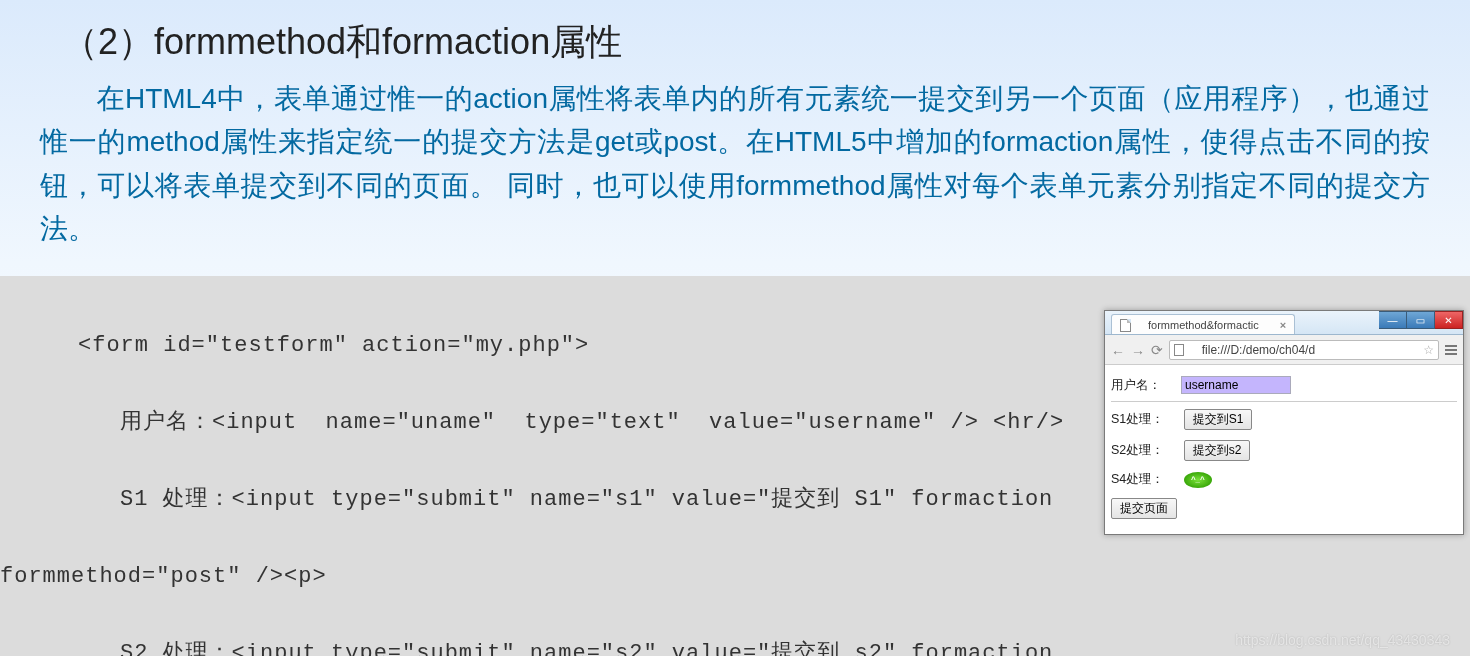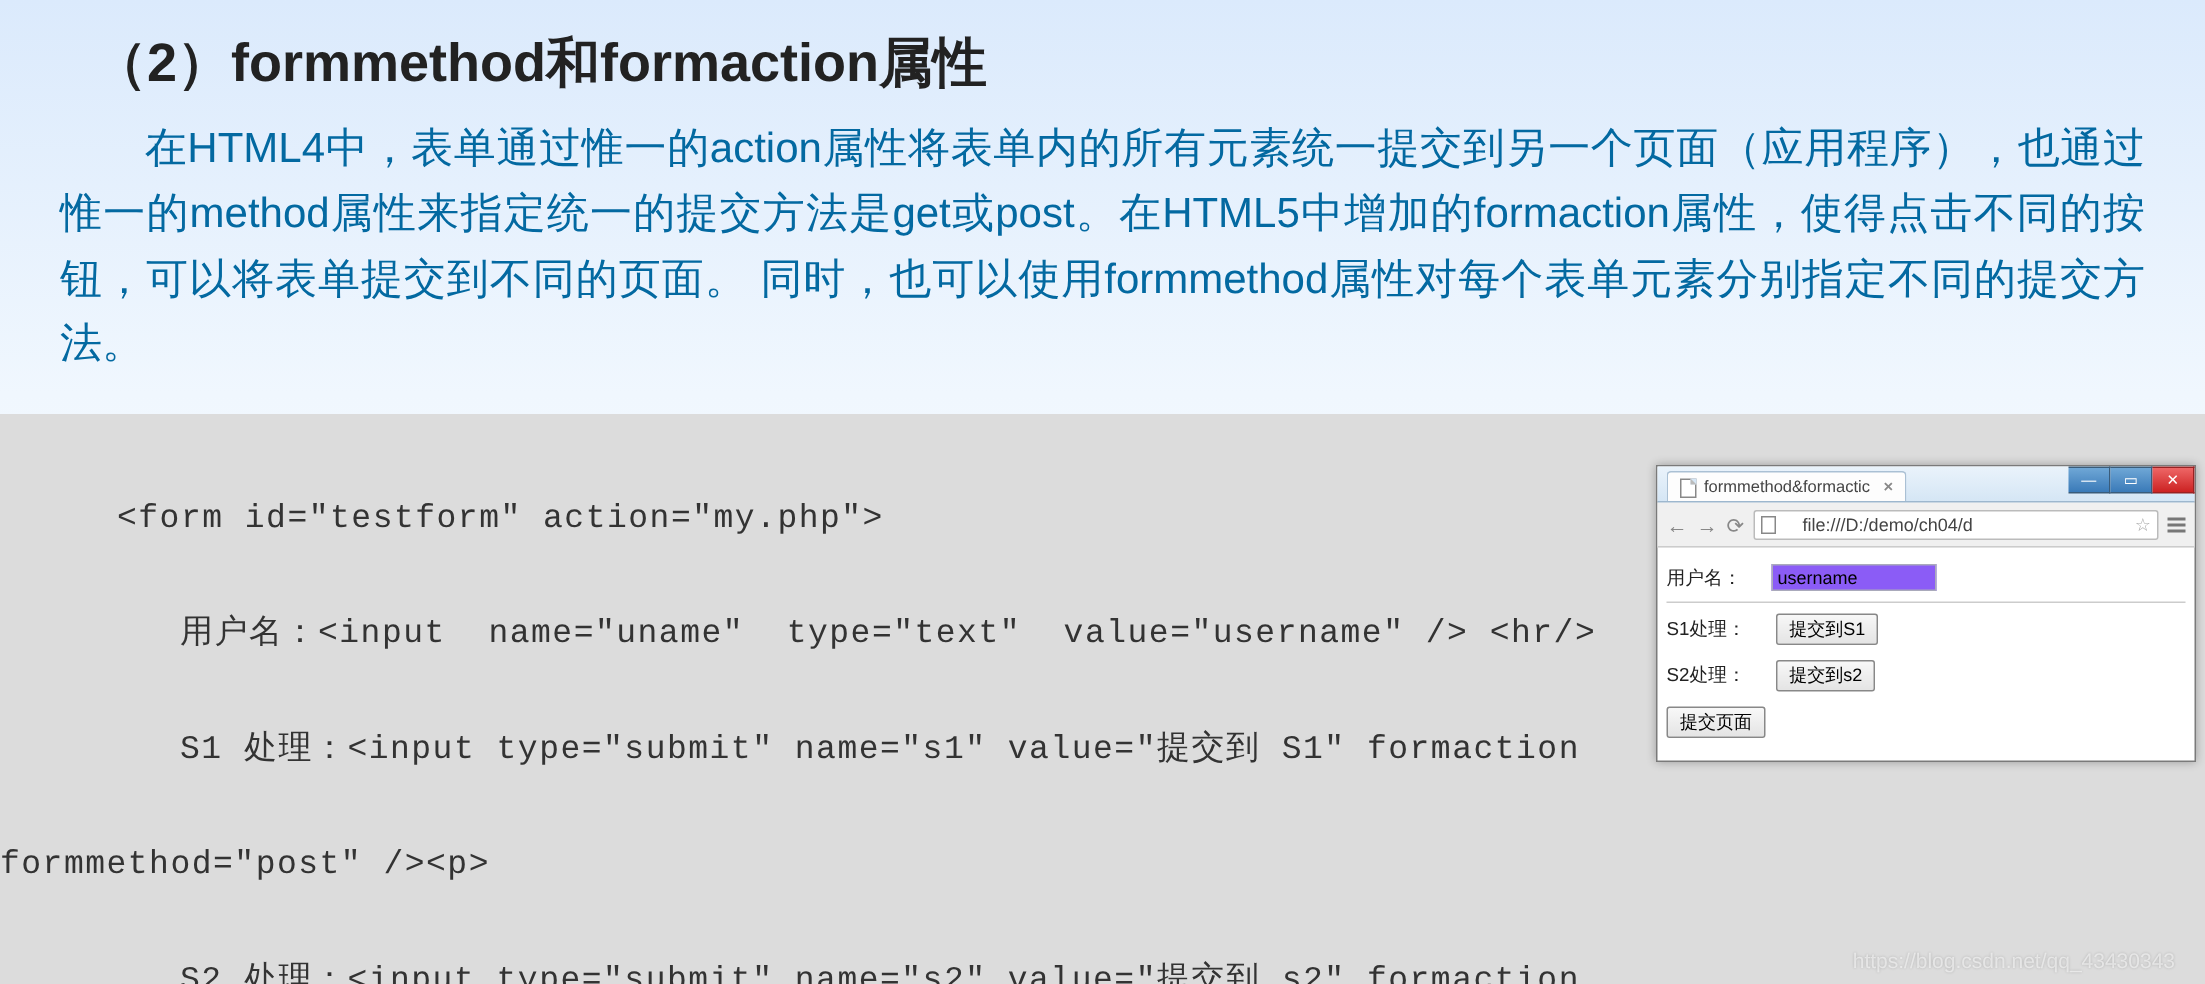--- a/index.html
+++ b/index.html
@@ -8,21 +8,21 @@
     height: 656px;
     background: linear-gradient(to bottom, #dbeafc 0%, #f0f7fe 40%, #ffffff 100%);
     font-family: "Microsoft YaHei", Arial, sans-serif;
     overflow: hidden;
     position: relative;
   }
   .heading {
     font-size: 36px;
     color: #222;
     padding: 18px 0 0 62px;
-    font-weight: 700;
+    font-weight: 400;
   }
   .paragraph {
     font-size: 28px;
     color: #0369a1;
     line-height: 1.55;
     padding: 10px 40px 0 40px;
     text-align: justify;
   }
   .paragraph .indent { display:inline-block; width: 2em; }
   .code-block {
@@ -67,21 +67,21 @@
     margin-left: 6px;
     background: #fdfdfd;
     border: 1px solid #aac0d4;
     border-bottom: none;
     border-radius: 3px 3px 0 0;
     padding: 3px 8px 2px 8px;
     font-size: 11px;
     color: #444;
     display: flex;
     align-items: center;
-    gap: 5px;
+    gap: 17px;
     height: 20px;
   }
   .tab .page-icon {
     width: 11px; height: 13px;
     border: 1px solid #888;
     background: #fff;
     position: relative;
   }
   .tab .page-icon::after {
     content:"";
@@ -135,21 +135,21 @@
   .hamb { display:flex; flex-direction:column; gap:2px; cursor:default;}
   .hamb span { width:12px; height:2px; background:#777; display:block;}
   .page {
     padding: 6px 6px 10px 6px;
     font-size: 12.5px;
     color: #222;
   }
   .row { padding: 5px 0; display:flex; align-items:center; gap:20px;}
   .txtin {
     border: 1px solid #aab;
-    background: #8b5cf6;
+    background: #c4b5fd;
     height: 18px;
     padding: 1px 3px;
     font-size: 12px;
     width: 110px;
   }
   .btn {
     border: 1px solid #888;
     background: linear-gradient(to bottom,#f8f8f8,#e4e4e4);
     padding: 1px 8px;
     font-size: 12px;
@@ -230,18 +230,22 @@
     <hr style="border:none;border-top:1px solid #ccc;margin:2px 0;">
     <div class="row">
       <span>S1处理：</span>
       <button class="btn">提交到S1</button>
     </div>
     <div class="row">
       <span>S2处理：</span>
       <button class="btn">提交到s2</button>
     </div>
     <div class="row">
+      <span>S4处理：</span>
+      <span class="playimg">^_^</span>
+    </div>
+    <div class="row">
       <button class="btn">提交页面</button>
     </div>
   </div>
 </div>
 
 <div class="watermark">https://blog.csdn.net/qq_43430343</div>
 
 </body></html>

